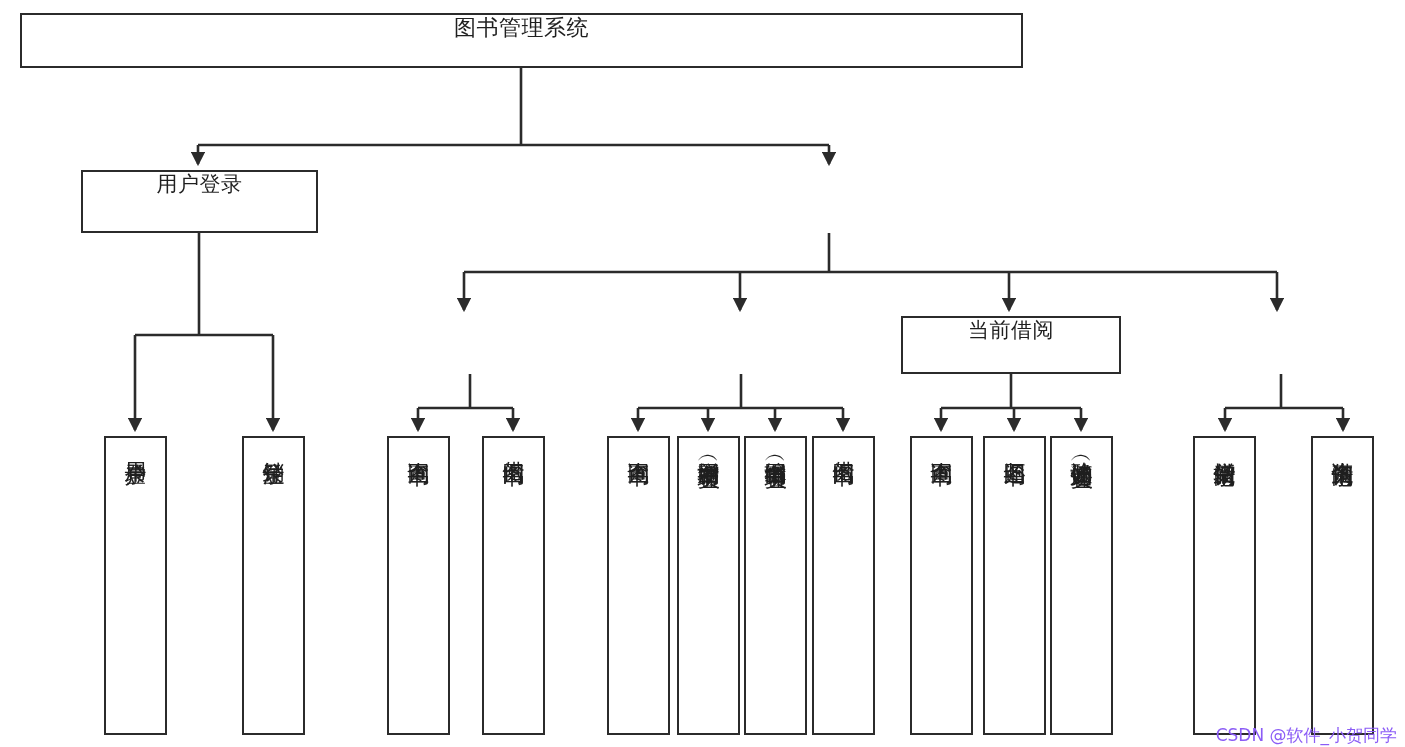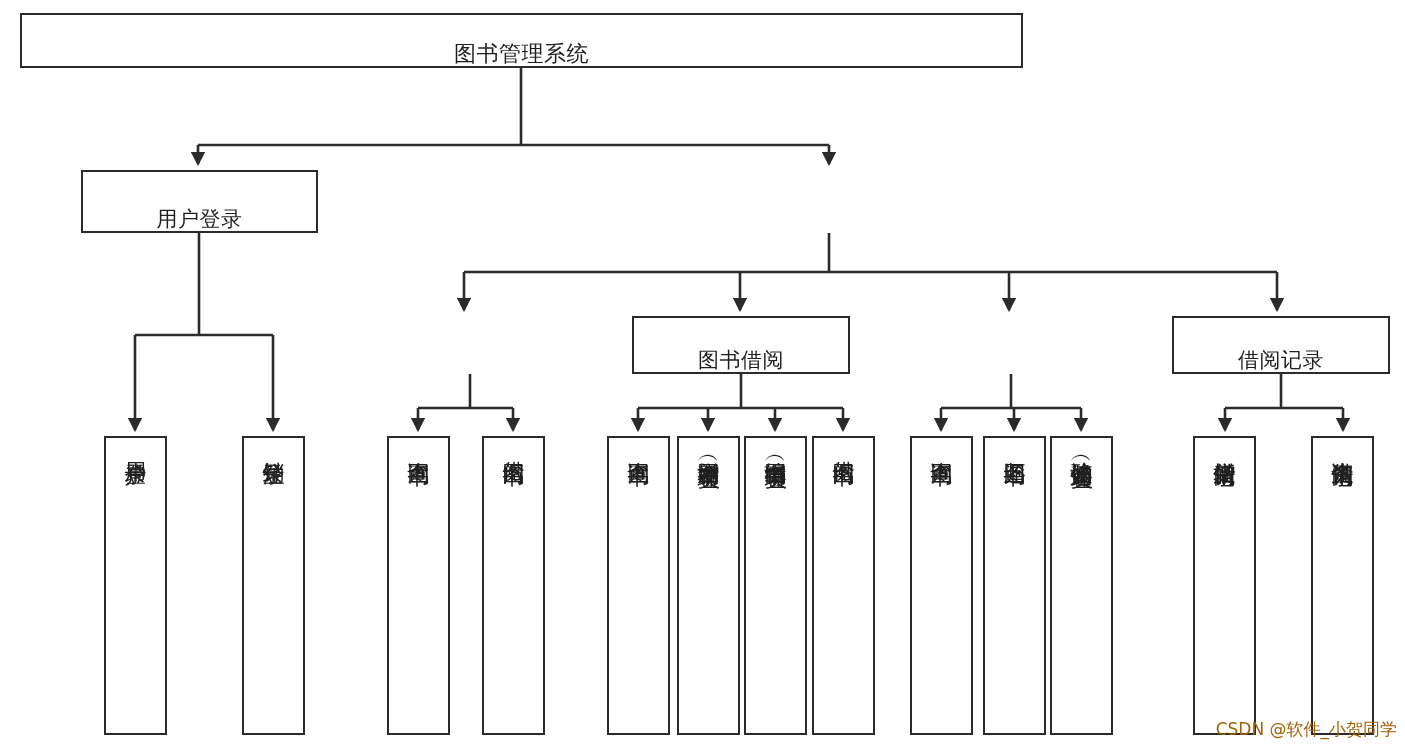--- a/index.html
+++ b/index.html
@@ -19,21 +19,21 @@
     left:0; top:0;
     width:1405px;
     height:747px;
   }
   .node{
     position:absolute;
     box-sizing:border-box;
     border:2.5px solid #2b2b2b;
     background:#ffffff;
     display:flex;
-    align-items:flex-end;
+    align-items:flex-start;
     justify-content:center;
     z-index:2;
   }
   .node .label{
     font-size:21px;
     line-height:1.15;
     letter-spacing:0.5px;
     white-space:nowrap;
     color:#1f1f1f;
   }
@@ -47,23 +47,23 @@
     writing-mode:vertical-rl;
     text-orientation:upright;
     font-size:22px;
     line-height:1.28;
     letter-spacing:1px;
     white-space:nowrap;
   }
   .watermark{
     position:absolute;
     right:8px;
-    bottom:6px;
+    bottom:0;
     font-size:17px;
-    color:#a16207;
+    color:#8b5cf6;
     z-index:3;
     white-space:nowrap;
   }
 </style>
 </head>
 <body>
 
 <div id="stage">
 
   <svg id="edges" viewBox="0 0 1405 747" xmlns="http://www.w3.org/2000/svg">
@@ -117,25 +117,22 @@
   </svg>
 
   <div class="node root" style="left: 20px; top: 13px; width: 1003px; height: 55px;">
     <span class="label">图书管理系统</span>
   </div>
 
   <div class="node lvl1" style="left: 81px; top: 170px; width: 237px; height: 63px;">
     <span class="label">用户登录</span>
   </div>
 
-  <div class="node lvl2" style="left: 632px; top: 316px; width: 218px; height: 58px;">
-    <span class="label">图书借阅</span>
-  </div>
-  <div class="node lvl2" style="left: 1172px; top: 316px; width: 218px; height: 58px;">
-    <span class="label">借阅记录</span>
+  <div class="node lvl2" style="left: 901px; top: 316px; width: 220px; height: 58px;">
+    <span class="label">当前借阅</span>
   </div>
 
   <div class="node leaf" style="left: 104px; top: 436px; width: 63px; height: 299px;">
     <span class="label">用户登录</span>
   </div>
   <div class="node leaf" style="left: 242px; top: 436px; width: 63px; height: 299px;">
     <span class="label">注销登录</span>
   </div>
   <div class="node leaf" style="left: 387px; top: 436px; width: 63px; height: 299px;">
     <span class="label">查询图书</span>

